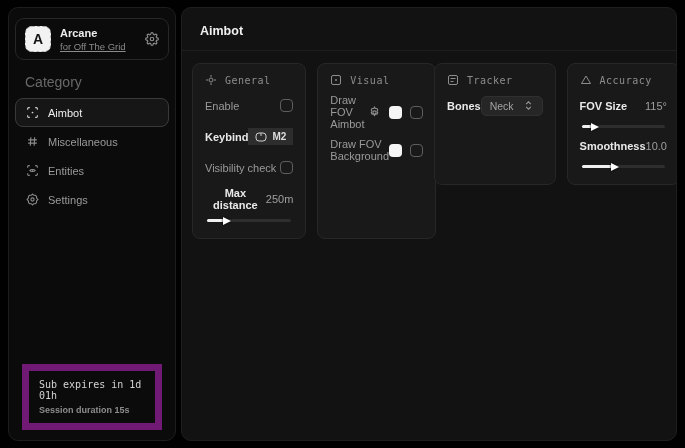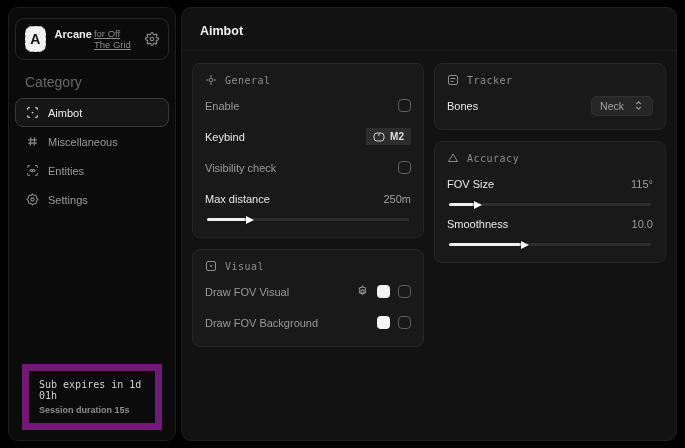--- a/index.html
+++ b/index.html
@@ -7,49 +7,49 @@
     font-family:"Liberation Sans", sans-serif; -webkit-font-smoothing:antialiased; }
   .app { display:flex; gap:5px; padding:7px 8px; height:448px; }
 
   
   .sidebar { width:168px; flex:none; background:#0b0b0b; border:1px solid #1d1d1d;
     border-radius:10px; display:flex; flex-direction:column; padding:6px 0; }
   .logo-card { margin:4px 6px 8px; border:1px solid #272727; border-radius:9px;
     padding:7px 9px; display:flex; align-items:center; gap:9px; }
   .avatar { width:26px; height:26px; background:#f2f2f2; border-radius:7px; color:#141414;
     font-weight:800; font-size:14px; display:grid; place-items:center; border:1px dashed #b5b5b5; }
-  .logo-text { display:flex; gap:2px; }
+  .logo-text { display:flex; flex-direction:column; gap:2px; }
   .logo-title { font-size:11px; font-weight:700; color:#ededed; }
   .logo-sub { font-size:9.5px; color:#8b8b8b;text-decoration:underline; }
   .logo-gear { margin-left:auto; color:#8d8d8d; display:flex; cursor:pointer; }
   .category { margin:6px 16px 8px; font-size:14px; color:#686868; }
   .nav { display:flex; flex-direction:column; }
   .nav-item { display:flex; align-items:center; gap:9px; margin:0 6px; padding:7px 10px;
     border:1px solid transparent; border-radius:8px; color:#9a9a9a; font-size:11px; cursor:pointer; }
   .nav-item.selected { background:#161616; border-color:#3a3a3a; color:#ededed; }
   .nav-item .nicon { display:flex; color:inherit; opacity:.9; }
   .sb-footer { margin:auto 13px 4px; border:7px solid #701a75; border-radius:0; padding:8px 10px; }
   .sb-footer .l1 { font-family:"DejaVu Sans Mono", monospace; font-size:10px; color:#d4d4d4; }
   .sb-footer .l2 { font-size:9px; font-weight:700; color:#8d8d8d; margin-top:4px; }
 
   
   .main { flex:1; background:#121212; border:1px solid #1f1f1f; border-radius:10px;
     display:flex; flex-direction:column; overflow:hidden; }
   .main-header { padding:13px 18px 11px; border-bottom:1px solid #1e1e1e; }
   .main-title { font-size:12.5px; font-weight:700; color:#f0f0f0; }
   .content { display:flex; gap:10px; padding:12px 10px; align-items:flex-start; }
-  .col { flex:1; display:flex; flex-direction:column; gap:11px; min-width:0; }
+  .col { flex:1; display:flex; flex-direction:row; gap:11px; min-width:0; }
 
   .card { background:#191919; border:1px solid #272727; border-radius:8px; padding:10px 12px 12px; }
   .card-head { display:flex; align-items:center; gap:8px; color:#8d8d8d;
     font-family:"DejaVu Sans Mono", monospace; font-size:10px; letter-spacing:.5px; margin-bottom:6px; }
   .card-head .cicon { display:flex; }
   .row { display:flex; align-items:center; justify-content:space-between; min-height:23px;margin-top:8px; }
   .lbl { font-size:11px; color:#9a9a9a; }
-  .lbl.strong { color:#e9e9e9; font-weight:400; }
+  .lbl.strong { color:#e9e9e9; font-weight:700;text-align:center; }
   .val { font-size:11px; color:#9f9f9f; }
   .ctrls { display:flex; align-items:center; gap:8px; }
 
   .checkbox { width:13px; height:13px; border:1.6px solid #5e5e5e; border-radius:4px;
     background:transparent; cursor:pointer; flex:none; }
   .swatch { width:13px; height:13px; background:#f5f5f5; border-radius:4px; cursor:pointer; flex:none; }
   .row-gear { color:#8d8d8d; display:flex; cursor:pointer; }
 
   .kbd-badge { display:flex; align-items:center; gap:5px; background:#2d2d2d; border-radius:0;
     padding:3px 7px; color:#dedede; font-size:10px; font-weight:700; cursor:pointer; }
@@ -199,21 +199,21 @@
             <span class="cicon">
               <svg width="12" height="12" viewBox="0 0 24 24" fill="none" stroke="currentColor" stroke-width="2">
                 <rect x="3" y="3" width="18" height="18" rx="3"></rect>
                 <circle cx="12" cy="12" r="2" fill="currentColor" stroke="none"></circle>
               </svg>
             </span>
             <span>Visual</span>
           </div>
 
           <div class="row">
-            <span class="lbl">Draw FOV Visual</span>
+            <span class="lbl">Draw FOV Aimbot</span>
             <span class="ctrls">
               <span class="row-gear">
                 <svg width="13" height="13" viewBox="0 0 24 24" fill="none" stroke="currentColor" stroke-width="2">
                   <circle cx="12" cy="12" r="3"></circle>
                   <path d="M12 2l1.5 2.6h3l1.5 2.6-1.5 2.6 1.5 2.6-1.5 2.6h-3L12 17.6 10.5 15h-3L6 12.4 7.5 9.8 6 7.2l1.5-2.6h3z"></path>
                 </svg>
               </span>
               <span class="swatch" style="background: rgb(245, 245, 245);"></span>
               <span class="checkbox"></span>
             </span>

